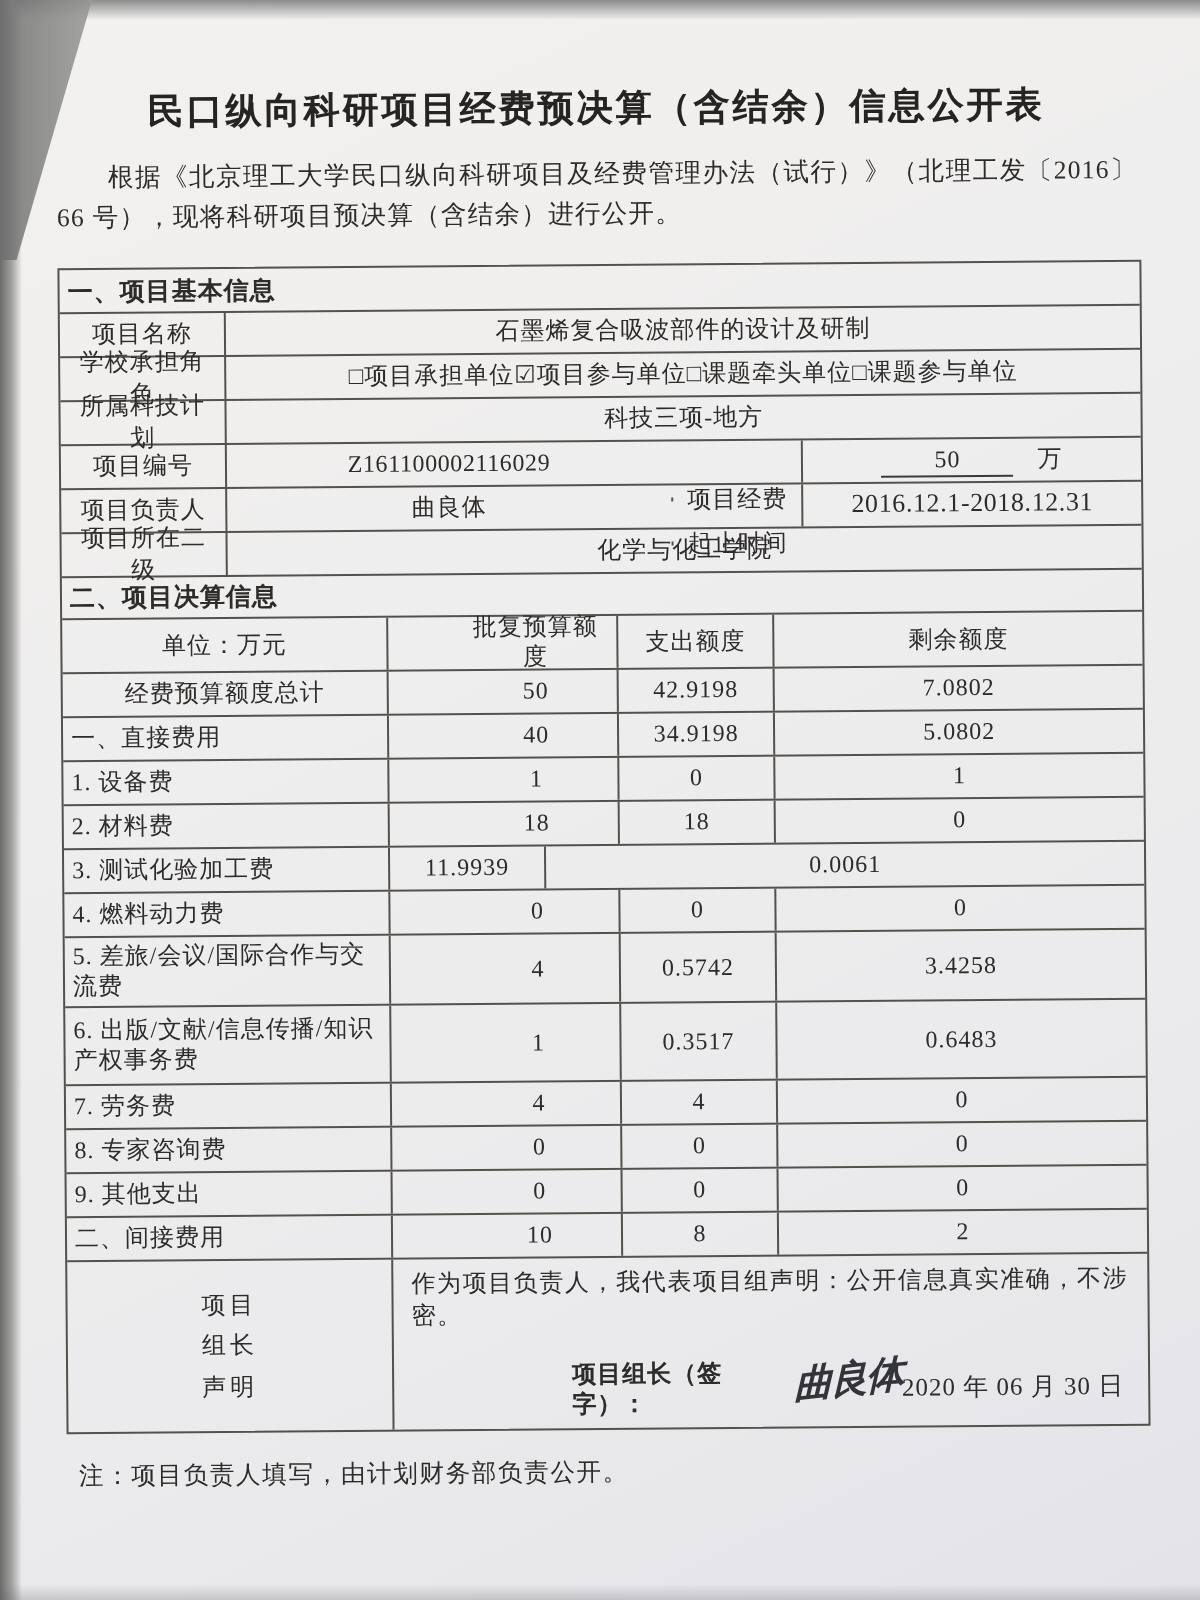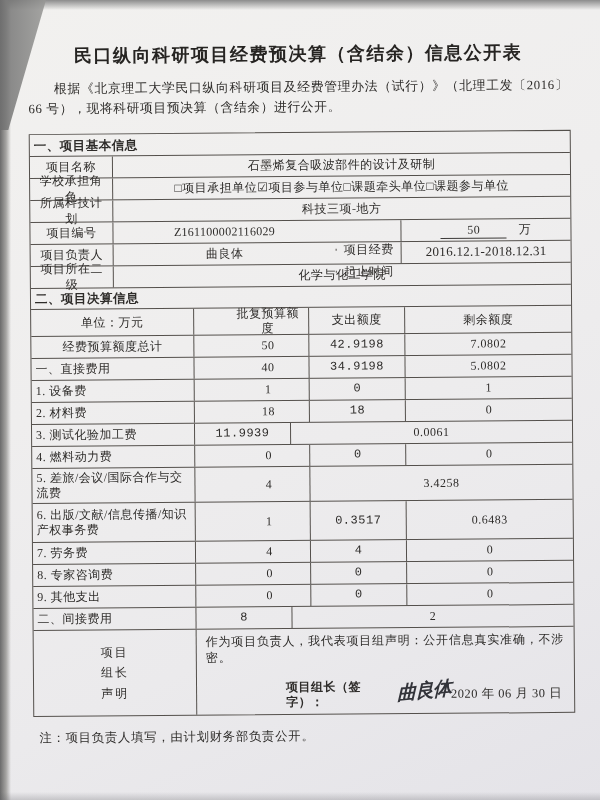--- a/index.html
+++ b/index.html
@@ -72,21 +72,21 @@
   .h34{height:35px;} .h38{height:39px;}
   
   .bi-l{width:82px;flex:none;}
   .bi-v{flex:1;}
   .bi-v2{width:223px;flex:none;}
   .bi-l2{width:65px;flex:none;padding:1px 2px;margin-top:28px;}
   .bi-v3{flex:1;}
   
   .c1{width:162px;flex:none;}
   .c2{width:115px;flex:none;padding-left:37px;}
-  .c3{width:96px;flex:none;font-family:Liberation Mono, monospace;}
+  .c3{width:78px;flex:none;}
   .c4{flex:1;}
   .blank-line{
     display:inline-block;min-width:58px;text-align:center;
     border-bottom:1.2px solid #3c3a38;padding:0 4px;margin-right:12px;
   }
   .mono-num{letter-spacing:.3px;}
   
   .decl{height:86px;}
   .decl-side{
     width:162px;flex:none;display:flex;flex-direction:column;
@@ -221,20 +221,21 @@
     <div class="tr h22">
       <div class="td c1 left">4. 燃料动力费</div>
       <div class="td c2">0</div>
       <div class="td c3">0</div>
       <div class="td c4">0</div>
     </div>
 
     <div class="tr h34">
       <div class="td c1 left">5. 差旅/会议/国际合作与交流费</div>
       <div class="td c2">4</div>
+      <div class="td c3">0.5742</div>
       <div class="td c4">3.4258</div>
     </div>
 
     <div class="tr h38">
       <div class="td c1 left">6. 出版/文献/信息传播/知识产权事务费</div>
       <div class="td c2">1</div>
       <div class="td c3">0.3517</div>
       <div class="td c4">0.6483</div>
     </div>
 
@@ -254,20 +255,21 @@
 
     <div class="tr h22">
       <div class="td c1 left">9. 其他支出</div>
       <div class="td c2">0</div>
       <div class="td c3">0</div>
       <div class="td c4">0</div>
     </div>
 
     <div class="tr h22">
       <div class="td c1 left">二、间接费用</div>
+      <div class="td c2">10</div>
       <div class="td c3">8</div>
       <div class="td c4">2</div>
     </div>
 
     <div class="tr decl">
       <div class="decl-side">
         <span>项目</span>
         <span>组长</span>
         <span>声明</span>
       </div>

